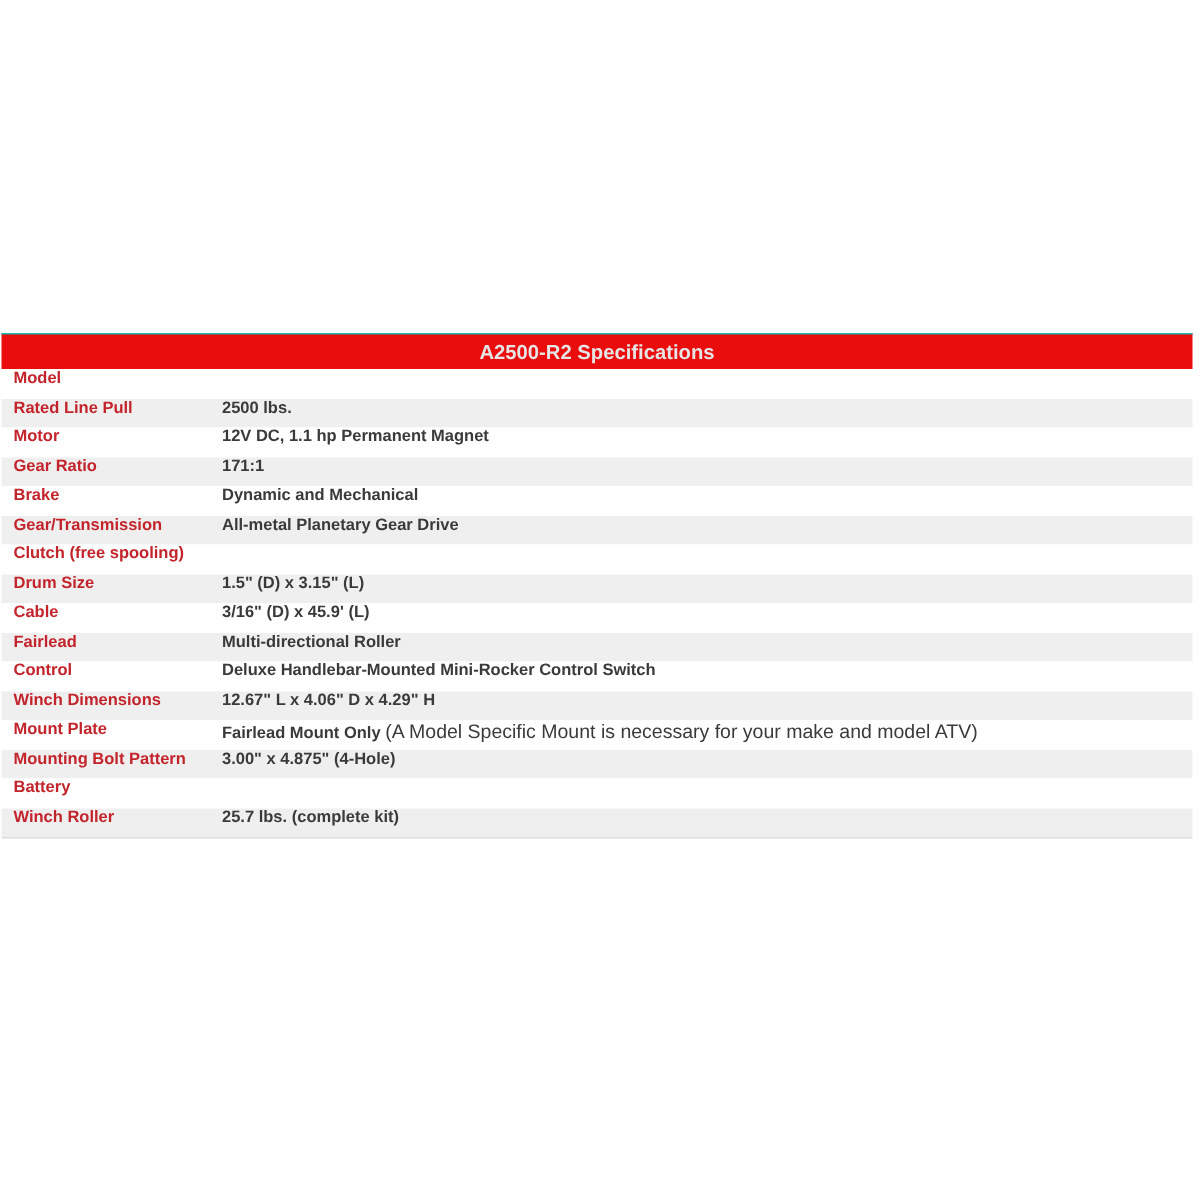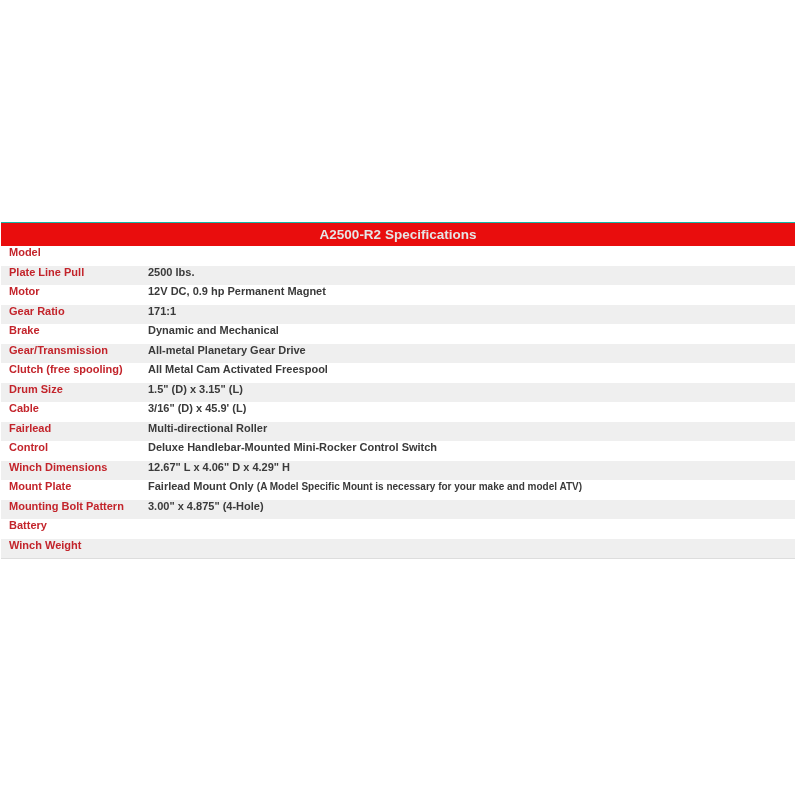--- a/index.html
+++ b/index.html
@@ -49,58 +49,57 @@
   .spec-value {
     flex: 1 1 auto;
     padding-left: 2px;
     font-size: 11px;
     font-weight: bold;
     color: var(--value-text, #3a3a3a);
     white-space: nowrap;
     overflow: hidden;
   }
   .spec-note {
-    font-size: 10px;
-    font-weight: bold;
+    font-size: 13px;
+    font-weight: normal;
     color: var(--value-text, #3a3a3a);
   }
 </style>
 </head>
 <body>
 
 <div class="page">
   <div class="spec-table">
     <div class="spec-header">A2500-R2 Specifications</div>
     <div id="spec-rows">
         <div class="spec-row">
           <div class="spec-label">Model</div>
         </div>
         <div class="spec-row">
-          <div class="spec-label">Plate Line Pull</div>
+          <div class="spec-label">Rated Line Pull</div>
           <div class="spec-value"><span>2500 lbs.</span></div>
         </div>
         <div class="spec-row">
           <div class="spec-label">Motor</div>
-          <div class="spec-value"><span>12V DC, 0.9 hp Permanent Magnet</span></div>
+          <div class="spec-value"><span>12V DC, 1.1 hp Permanent Magnet</span></div>
         </div>
         <div class="spec-row">
           <div class="spec-label">Gear Ratio</div>
           <div class="spec-value"><span>171:1</span></div>
         </div>
         <div class="spec-row">
           <div class="spec-label">Brake</div>
           <div class="spec-value"><span>Dynamic and Mechanical</span></div>
         </div>
         <div class="spec-row">
           <div class="spec-label">Gear/Transmission</div>
           <div class="spec-value"><span>All-metal Planetary Gear Drive</span></div>
         </div>
         <div class="spec-row">
           <div class="spec-label">Clutch (free spooling)</div>
-          <div class="spec-value"><span>All Metal Cam Activated Freespool</span></div>
         </div>
         <div class="spec-row">
           <div class="spec-label">Drum Size</div>
           <div class="spec-value"><span>1.5" (D) x 3.15" (L)</span></div>
         </div>
         <div class="spec-row">
           <div class="spec-label">Cable</div>
           <div class="spec-value"><span>3/16" (D) x 45.9' (L)</span></div>
         </div>
         <div class="spec-row">
@@ -120,17 +119,18 @@
           <div class="spec-value"><span>Fairlead Mount Only</span> <span class="spec-note">(A Model Specific Mount is necessary for your make and model ATV)</span></div>
         </div>
         <div class="spec-row">
           <div class="spec-label">Mounting Bolt Pattern</div>
           <div class="spec-value"><span>3.00" x 4.875" (4-Hole)</span></div>
         </div>
         <div class="spec-row">
           <div class="spec-label">Battery</div>
         </div>
         <div class="spec-row">
-          <div class="spec-label">Winch Weight</div>
+          <div class="spec-label">Winch Roller</div>
+          <div class="spec-value"><span>25.7 lbs. (complete kit)</span></div>
         </div>
       </div>
   </div>
 </div>
 
 </body></html>

